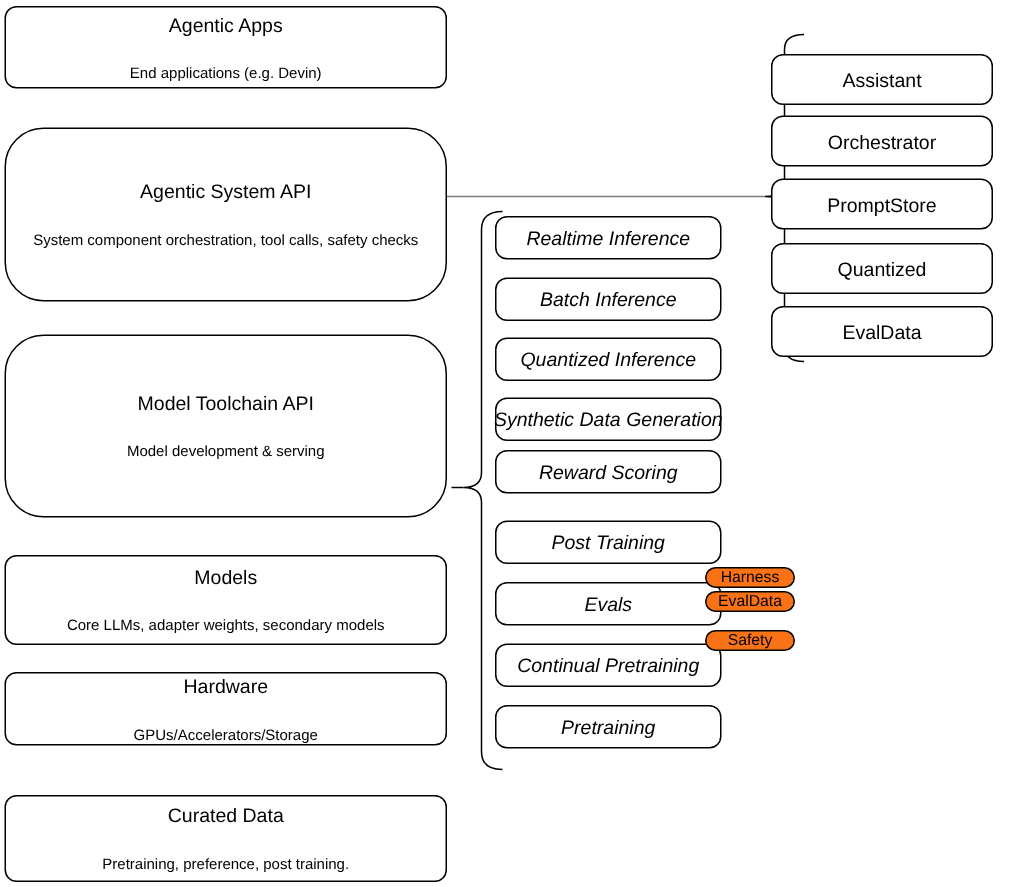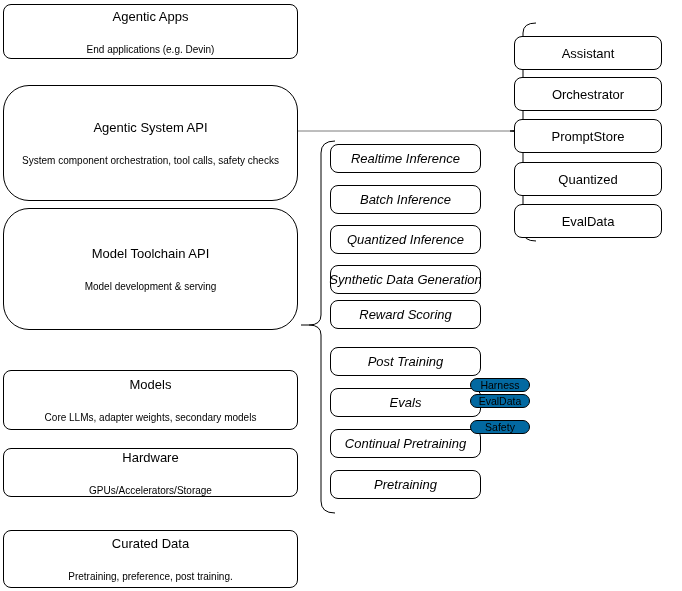--- a/index.html
+++ b/index.html
@@ -65,21 +65,21 @@
   .leaf.mid { left: 330px; width: 151px; height: 29px; font-style: italic; }
   .leaf.right { left: 514px; width: 148px; height: 34px; }
   .pill {
     position: absolute;
     left: 470px;
     width: 60px;
     height: 14px;
     box-sizing: border-box;
     border: 1px solid #000000;
     border-radius: 8px;
-    background: #0369a1;
+    background: #f97316;
     display: flex;
     align-items: center;
     justify-content: center;
     font-size: 10.5px;
     white-space: nowrap;
     z-index: 2;
   }
 </style>
 </head>
 <body>
@@ -96,21 +96,21 @@
   <div class="node" style="top:4px;height:55px">
     <div class="title">Agentic Apps</div>
     <div class="subtitle">End applications (e.g. Devin)</div>
   </div>
 
   <div class="node xl" style="top:85px;height:116px">
     <div class="title">Agentic System API</div>
     <div class="subtitle">System component orchestration, tool calls, safety checks</div>
   </div>
 
-  <div class="node xl" style="top:208px;height:122px">
+  <div class="node xl" style="top:223px;height:122px">
     <div class="title">Model Toolchain API</div>
     <div class="subtitle">Model development &amp; serving</div>
   </div>
 
   <div class="node" style="top:370px;height:60px">
     <div class="title">Models</div>
     <div class="subtitle">Core LLMs, adapter weights, secondary models</div>
   </div>
 
   <div class="node" style="top:448px;height:49px">

